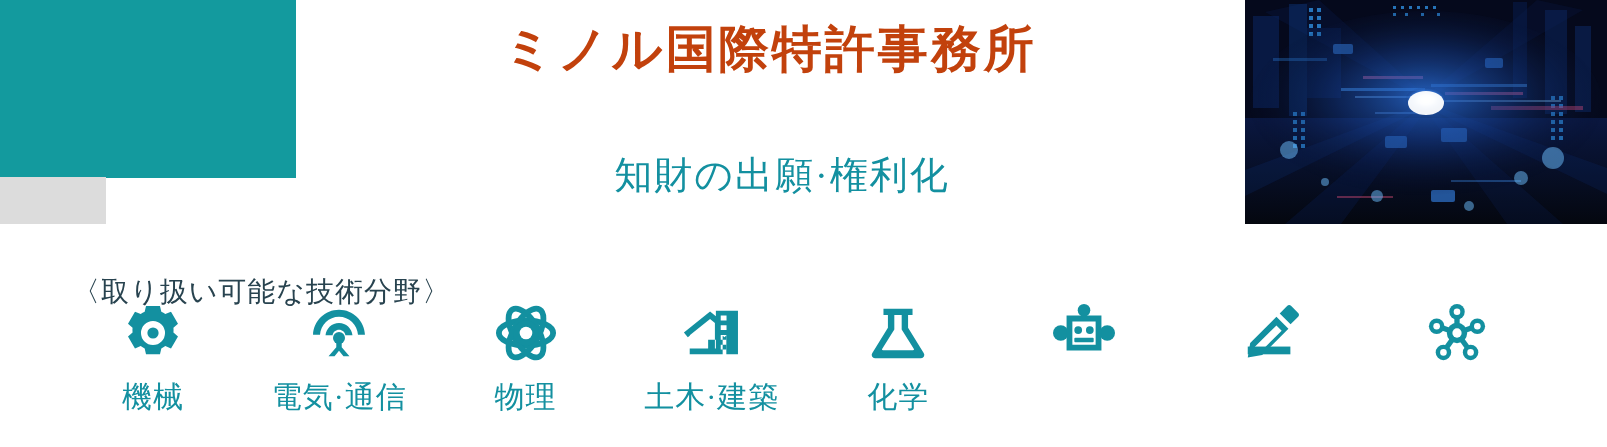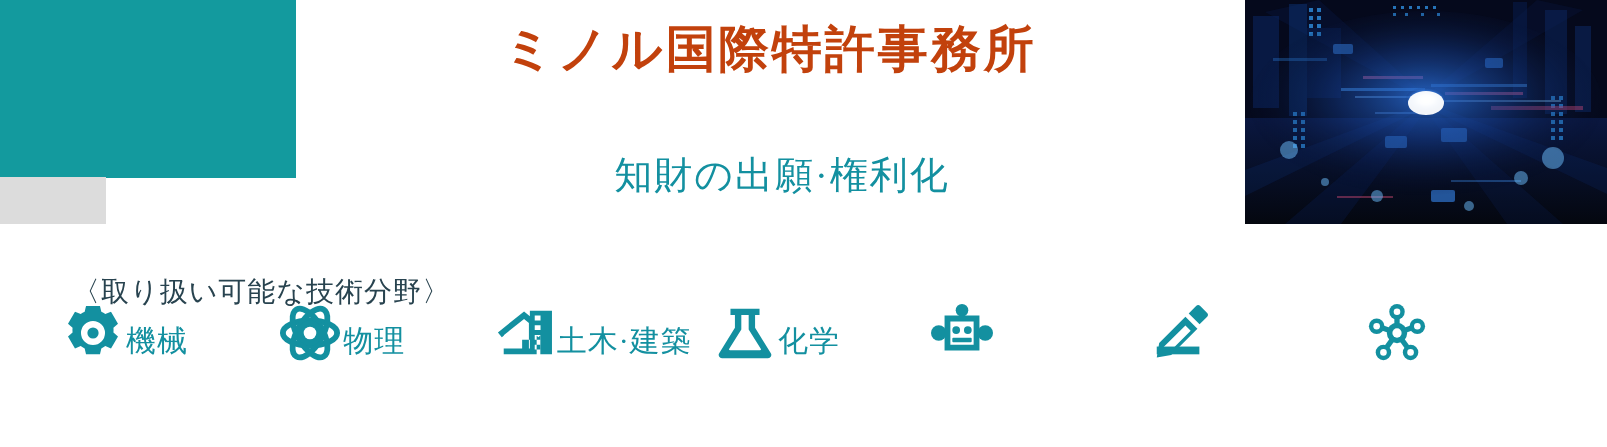--- a/index.html
+++ b/index.html
@@ -94,20 +94,21 @@
     position: absolute;
     left: 60px; top: 300px;
     width: 1490px;
     display: flex;
     justify-content: space-between;
     align-items: flex-start;
   }
   .field-item {
     width: 186px;
     display: flex;
+    flex-direction: column;
     align-items: center;
   }
   .field-icon {
     width: 66px; height: 66px;
     display: flex;
     align-items: center;
     justify-content: center;
   }
   .field-icon svg { display: block; width: 62px; height: 62px; fill: #1390a0; }
   .field-label {
@@ -264,20 +265,31 @@
 
     <div class="field-item">
       <span class="field-icon">
         <svg viewBox="0 0 64 64">
             <path d="M39.2 4h-14.4l-1.4 6.1a22 22 0 0 0-4.1 2.4L13.4 10 6.2 22.4l4.7 4.1a22 22 0 0 0 0 5l-4.7 4.1 7.2 12.4 5.9-2.5a22 22 0 0 0 4.1 2.4l1.4 6.1h14.4l1.4-6.1a22 22 0 0 0 4.1-2.4l5.9 2.5 7.2-12.4-4.7-4.1a22 22 0 0 0 0-5l4.7-4.1-7.2-12.4-5.9 2.5a22 22 0 0 0-4.1-2.4L39.2 4zm-7.2 15.6a12.4 12.4 0 1 1 0 24.8 12.4 12.4 0 0 1 0-24.8zm0 6.6a5.8 5.8 0 1 0 0 11.6 5.8 5.8 0 0 0 0-11.6z"></path>
           </svg>
       </span>
       <span class="field-label">機械</span>
     </div>
 
+    <div class="field-item">
+      <span class="field-icon">
+        <svg viewBox="0 0 64 64">
+          <path d="M32 8C17.6 8 5.8 19.5 5.2 33.9h7.2C13 23.5 21.6 15.2 32 15.2s19 8.3 19.6 18.7h7.2C58.2 19.5 46.4 8 32 8z"></path>
+          <path d="M32 21.6c-7.3 0-13.3 5.6-13.9 12.7h7.3c.5-3.2 3.3-5.6 6.6-5.6s6.1 2.4 6.6 5.6h7.3c-.6-7.1-6.6-12.7-13.9-12.7z"></path>
+          <circle cx="32" cy="37.2" r="6.2"></circle>
+          <path d="M29.2 41.6h5.6v5.1l8 9.3h-6.2L32 50.2l-4.6 5.8h-6.2l8-9.3z"></path>
+        </svg>
+      </span>
+      <span class="field-label">電気·通信</span>
+    </div>
 
     <div class="field-item">
       <span class="field-icon">
         <svg viewBox="0 0 64 64">
           <g>
             <ellipse cx="32" cy="32" rx="28" ry="13" fill="none" stroke="#1390a0" stroke-width="6"></ellipse>
             <ellipse cx="32" cy="32" rx="28" ry="13" fill="none" stroke="#1390a0" stroke-width="6" transform="rotate(60 32 32)"></ellipse>
             <ellipse cx="32" cy="32" rx="28" ry="13" fill="none" stroke="#1390a0" stroke-width="6" transform="rotate(120 32 32)"></ellipse>
           </g>
           <circle cx="32" cy="32" r="13" fill="#1390a0"></circle>

